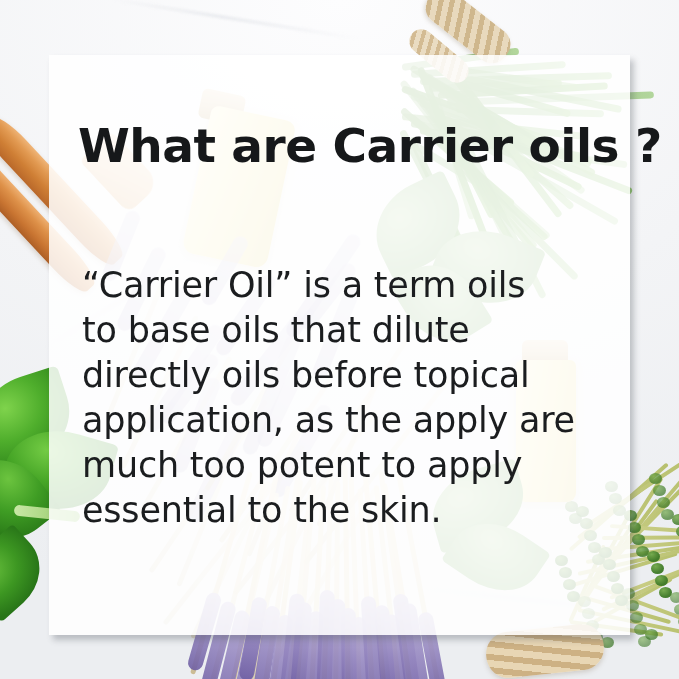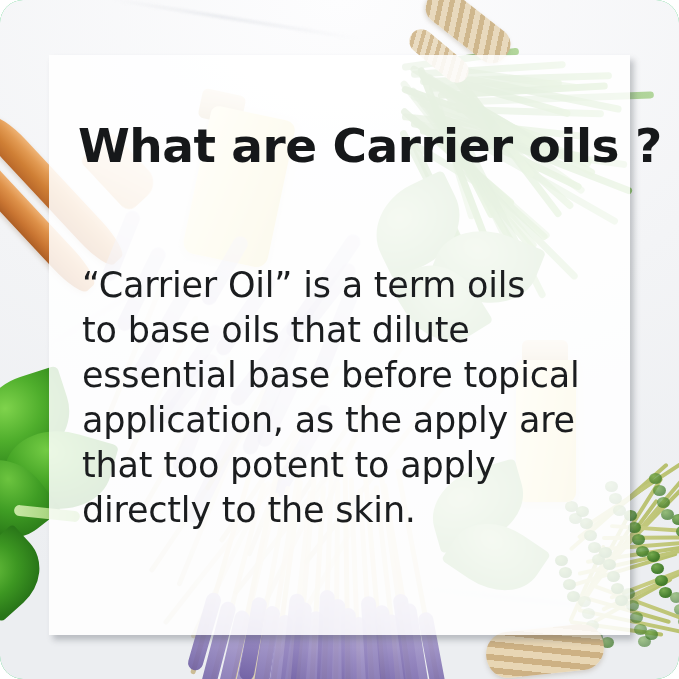--- a/index.html
+++ b/index.html
@@ -8,21 +8,20 @@
     padding: 0;
     background: #ffffff;
   }
   #canvas {
     position: relative;
     width: 679px;
     height: 679px;
     overflow: hidden;
     background: #22c55e;
     font-family: "Liberation Sans", sans-serif;
-    border-radius: 23px;
   }
 
   
   .photo {
     position: absolute;
     inset: 0;
     background:
       radial-gradient(120% 90% at 50% 0%,   #fdfdfe 0%, #f3f4f6 55%, #eceef1 100%);
   }
   
@@ -435,20 +434,20 @@
         <div class="lav-head" style="height: 87px; left: 257px; top: 181px; transform: rotate(-10.6deg); opacity: 0.9;"></div>
       </div>
   </div>
 
   <div class="card">
     <h1 class="heading">What are Carrier oils ?</h1>
 
     <p class="body-copy" id="bodyCopy">
         <span class="ln">“Carrier Oil” is a term oils</span>
         <span class="ln">to base oils that dilute</span>
-        <span class="ln">essential base before topical</span>
+        <span class="ln">directly oils before topical</span>
         <span class="ln">application, as the apply are</span>
-        <span class="ln">that too potent to apply</span>
-        <span class="ln">directly to the skin.</span>
+        <span class="ln">much too potent to apply</span>
+        <span class="ln">essential to the skin.</span>
       </p>
   </div>
 
 </div>
 
 </body></html>

